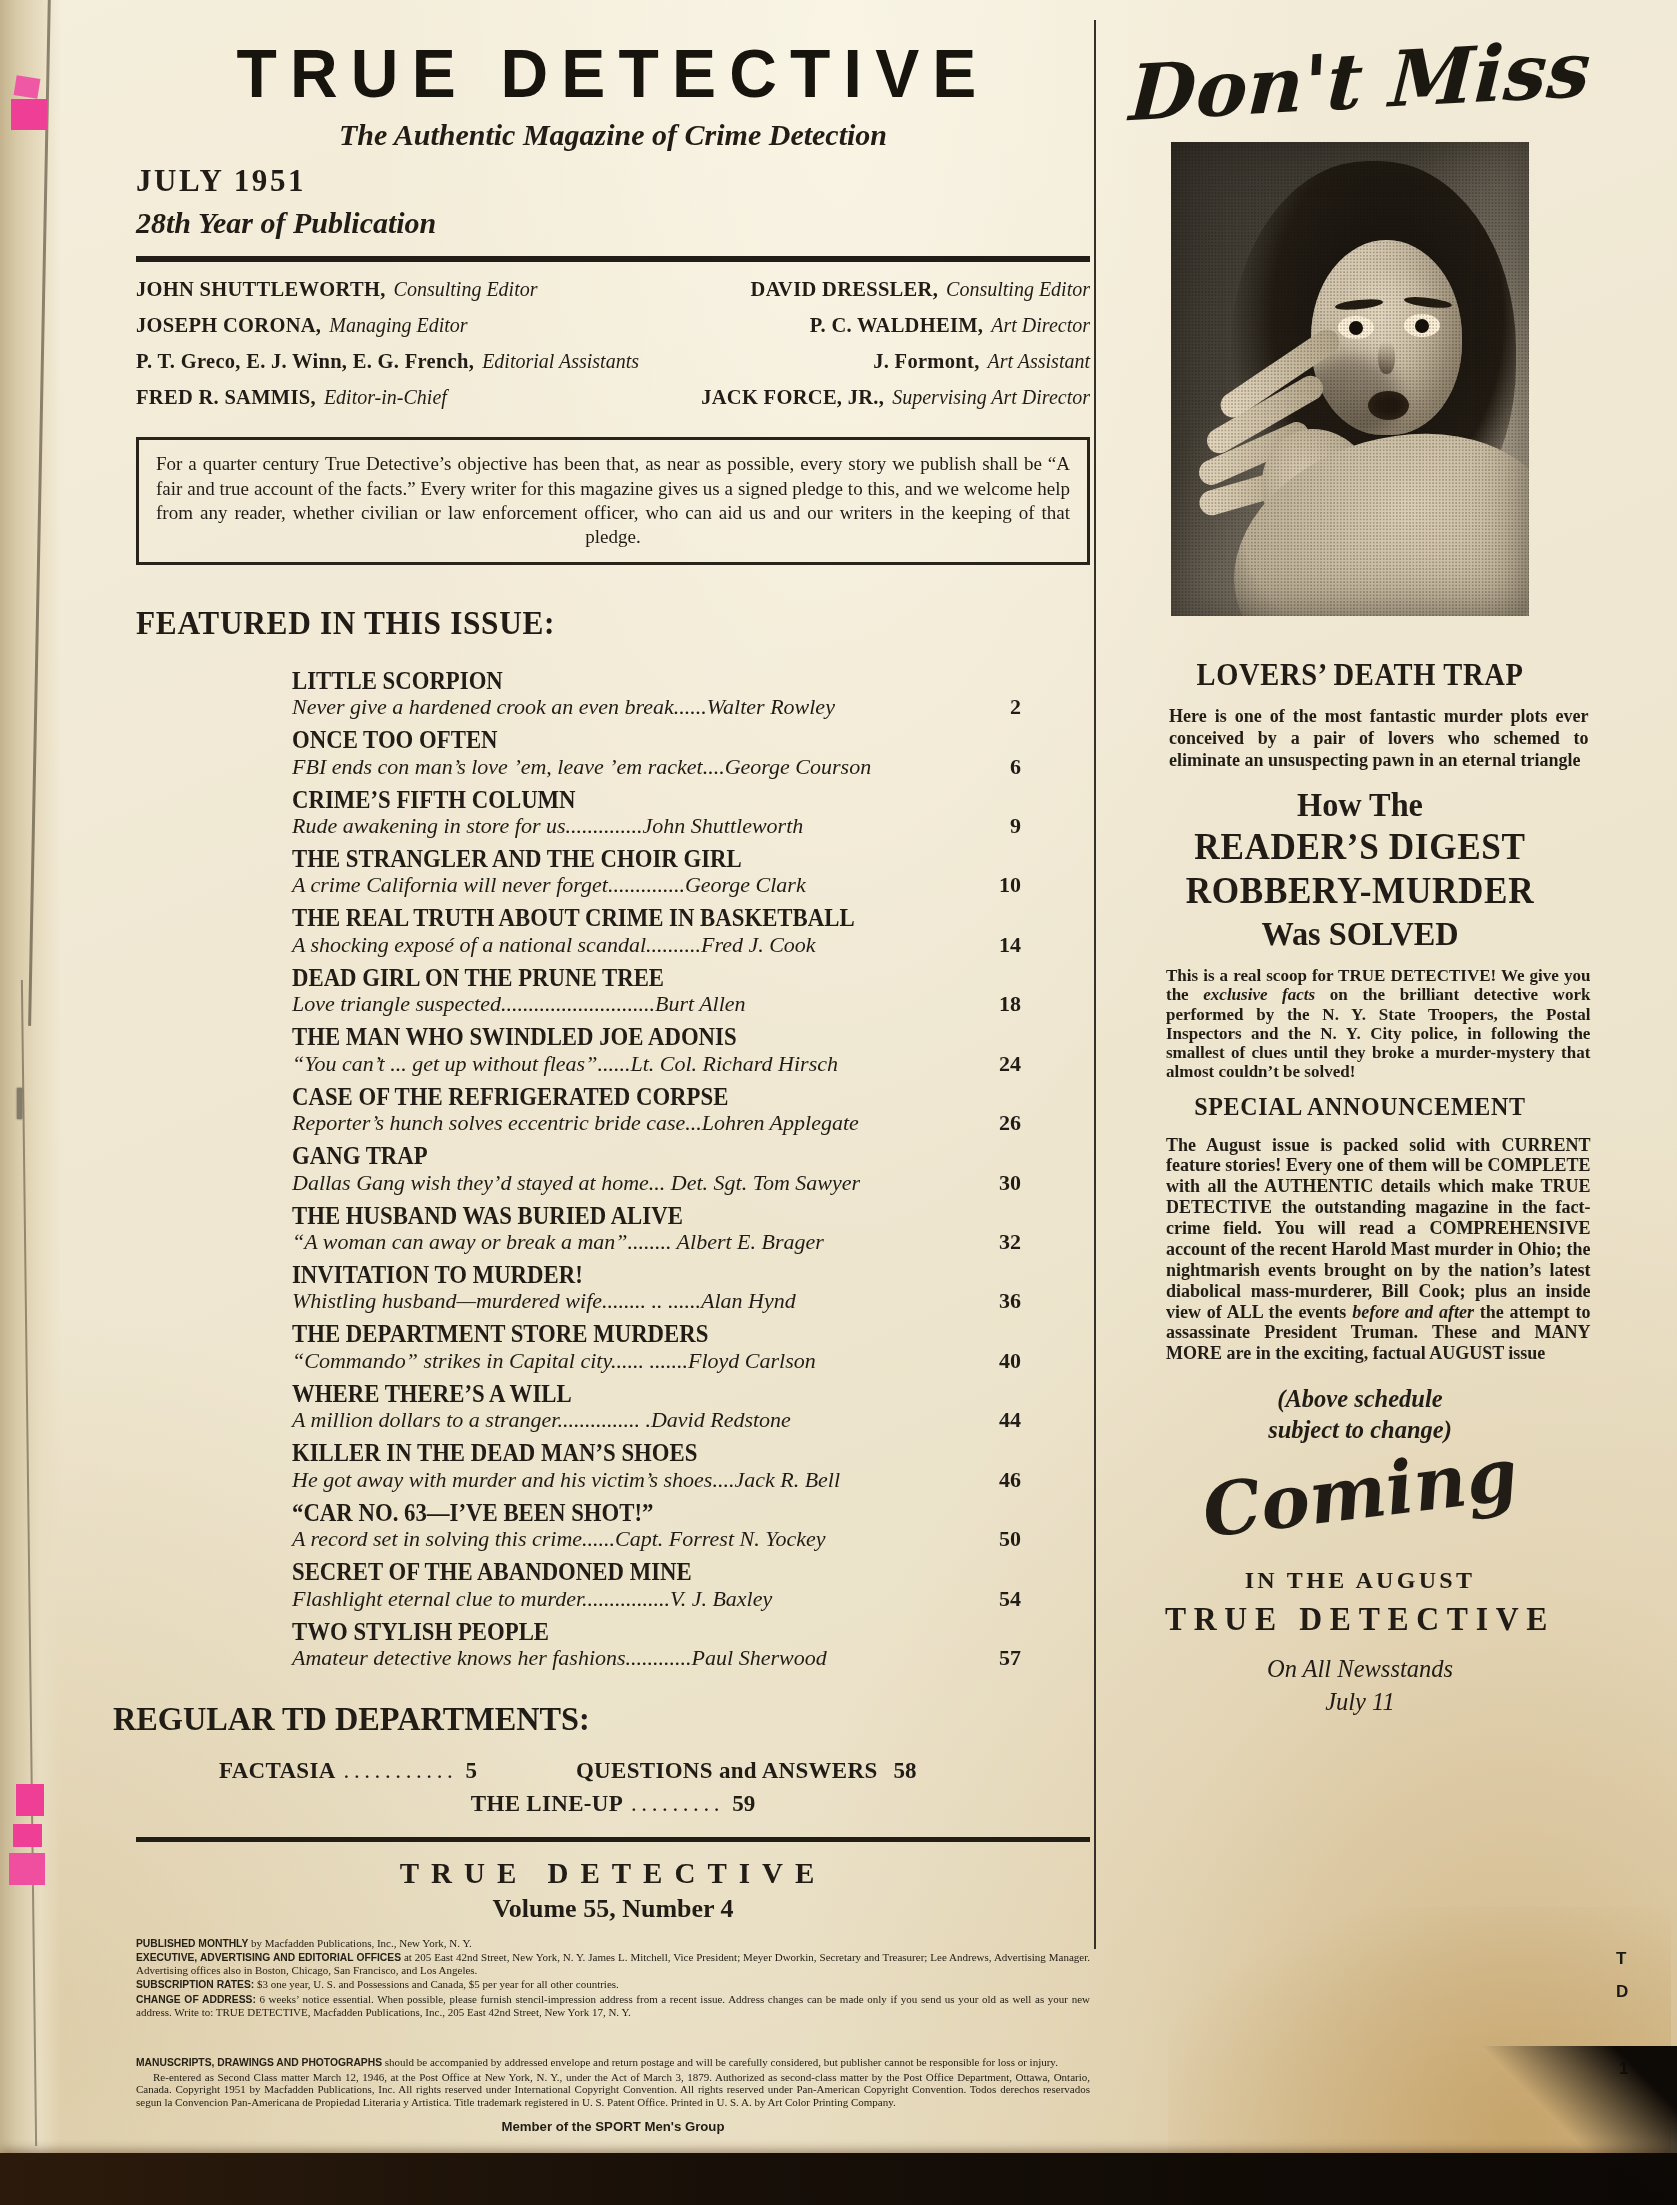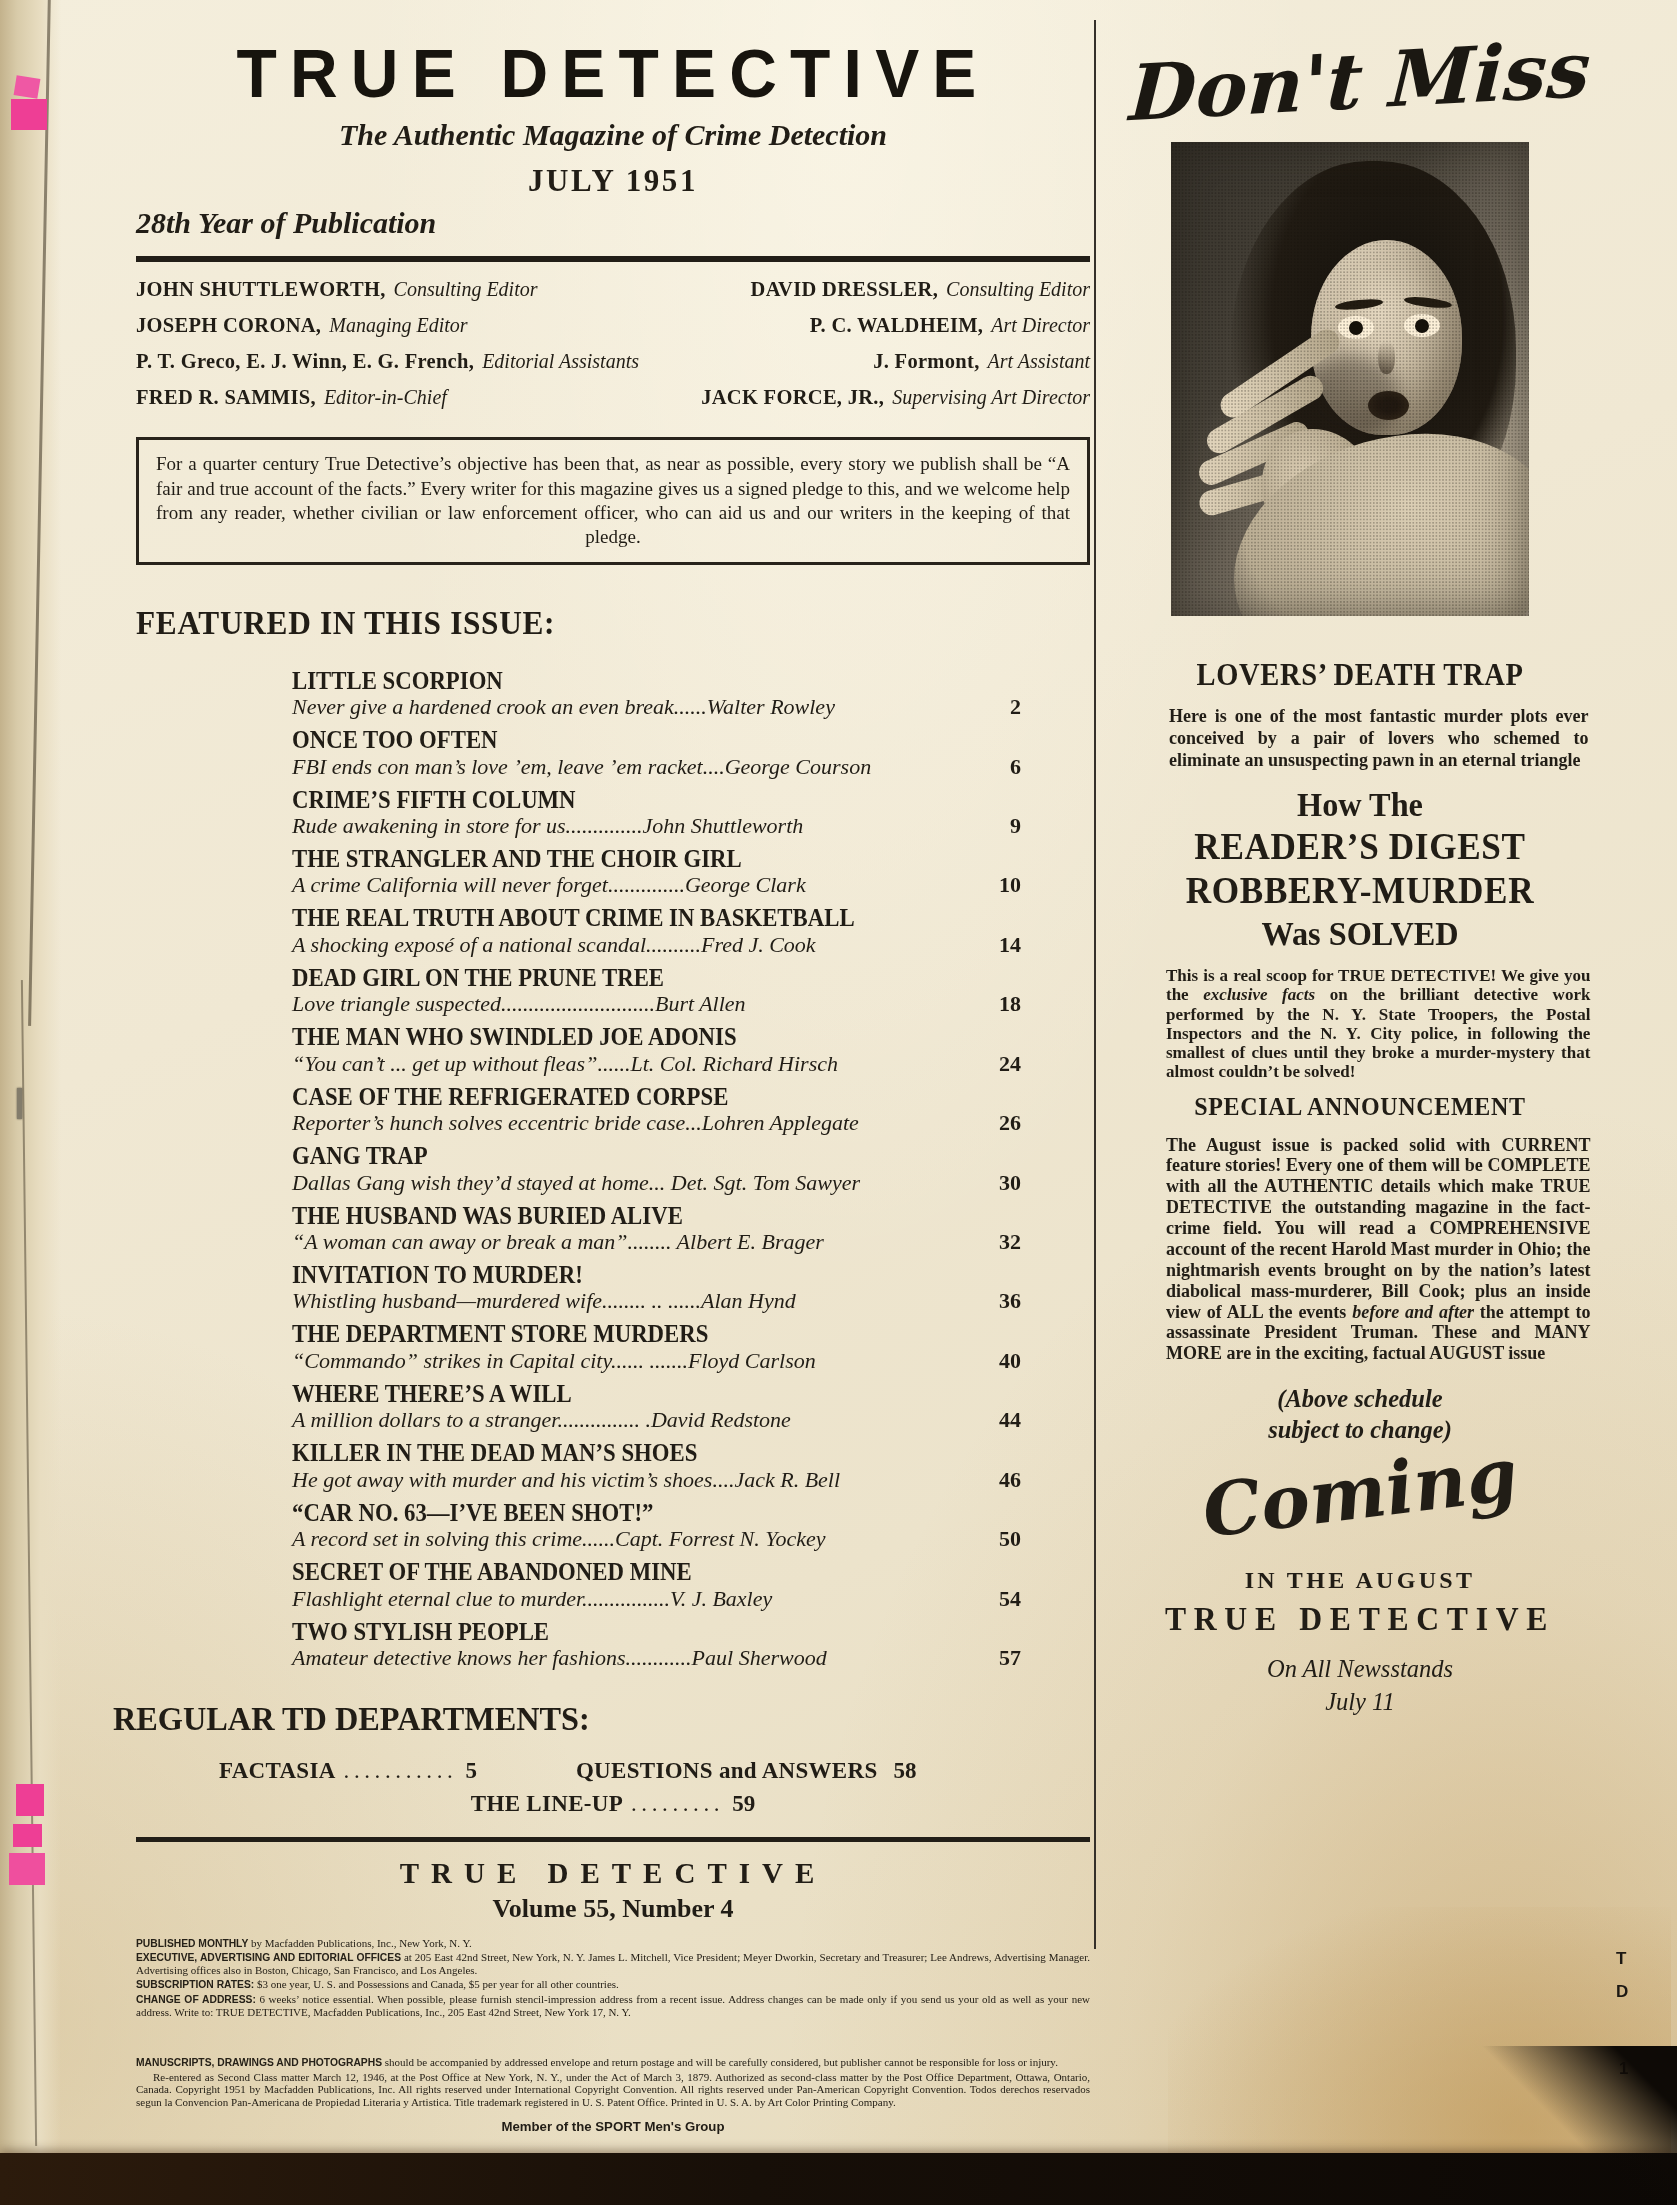--- a/index.html
+++ b/index.html
@@ -22,21 +22,21 @@
   .corner-dark{position:absolute;right:0;bottom:0;width:199px;height:159px;z-index:5;
     background:linear-gradient(225deg,#0e0a06 18%,rgba(14,10,6,0) 55%);}
   .stain-br{position:absolute;right:6.6px;bottom:46px;width:503px;height:252px;z-index:1;
     background:radial-gradient(ellipse at 72% 88%,rgba(190,150,85,0.55),rgba(190,150,85,0.18) 55%,transparent 78%);}
   .v-divider{position:absolute;left:1094px;top:20px;width:2px;height:1929px;background:#35302a;z-index:2;}
   
   .main{position:absolute;left:136px;top:25px;width:954px;z-index:3;}
   .mast{margin:14.6px 0 0;text-align:center;font-family:"Liberation Sans","DejaVu Sans",sans-serif;
     font-weight:900;font-size:66px;line-height:1;letter-spacing:13.2px;transform:scaleY(1.04);color:#17140e;}
   .sub{margin-top:14.6px;text-align:center;font-weight:bold;font-style:italic;font-size:30px;line-height:1;}
-  .july{margin-top:14.6px;text-align:center;font-weight:bold;font-size:31px;line-height:1;letter-spacing:2.6px;}
+  .july{margin-top:14.6px;text-align:left;font-weight:bold;font-size:31px;line-height:1;letter-spacing:2.6px;}
   .yearline{margin-top:12px;text-align:left;font-weight:bold;font-style:italic;font-size:30px;line-height:1;}
   .rule{margin-top:18.5px;height:5.3px;background:#221e17;}
   .editors{margin-top:9.3px;}
   .ed-row{display:flex;justify-content:space-between;font-size:20.5px;line-height:36px;white-space:nowrap;}
   .ed-name{font-weight:bold;letter-spacing:0.3px;}
   .ed-role{font-style:italic;margin-left:8px;font-size:20px;}
   .pledge{margin-top:22.5px;border:3.3px solid #28231b;padding:12px 17px;font-size:19px;line-height:1.28;
     text-align:justify;text-align-last:center;}
   .feat-head{margin-top:40px;font-size:33px;font-weight:bold;letter-spacing:0.7px;transform:scaleX(0.95);transform-origin:left;}
   .features{margin-top:25px;margin-left:156px;width:729px;}

